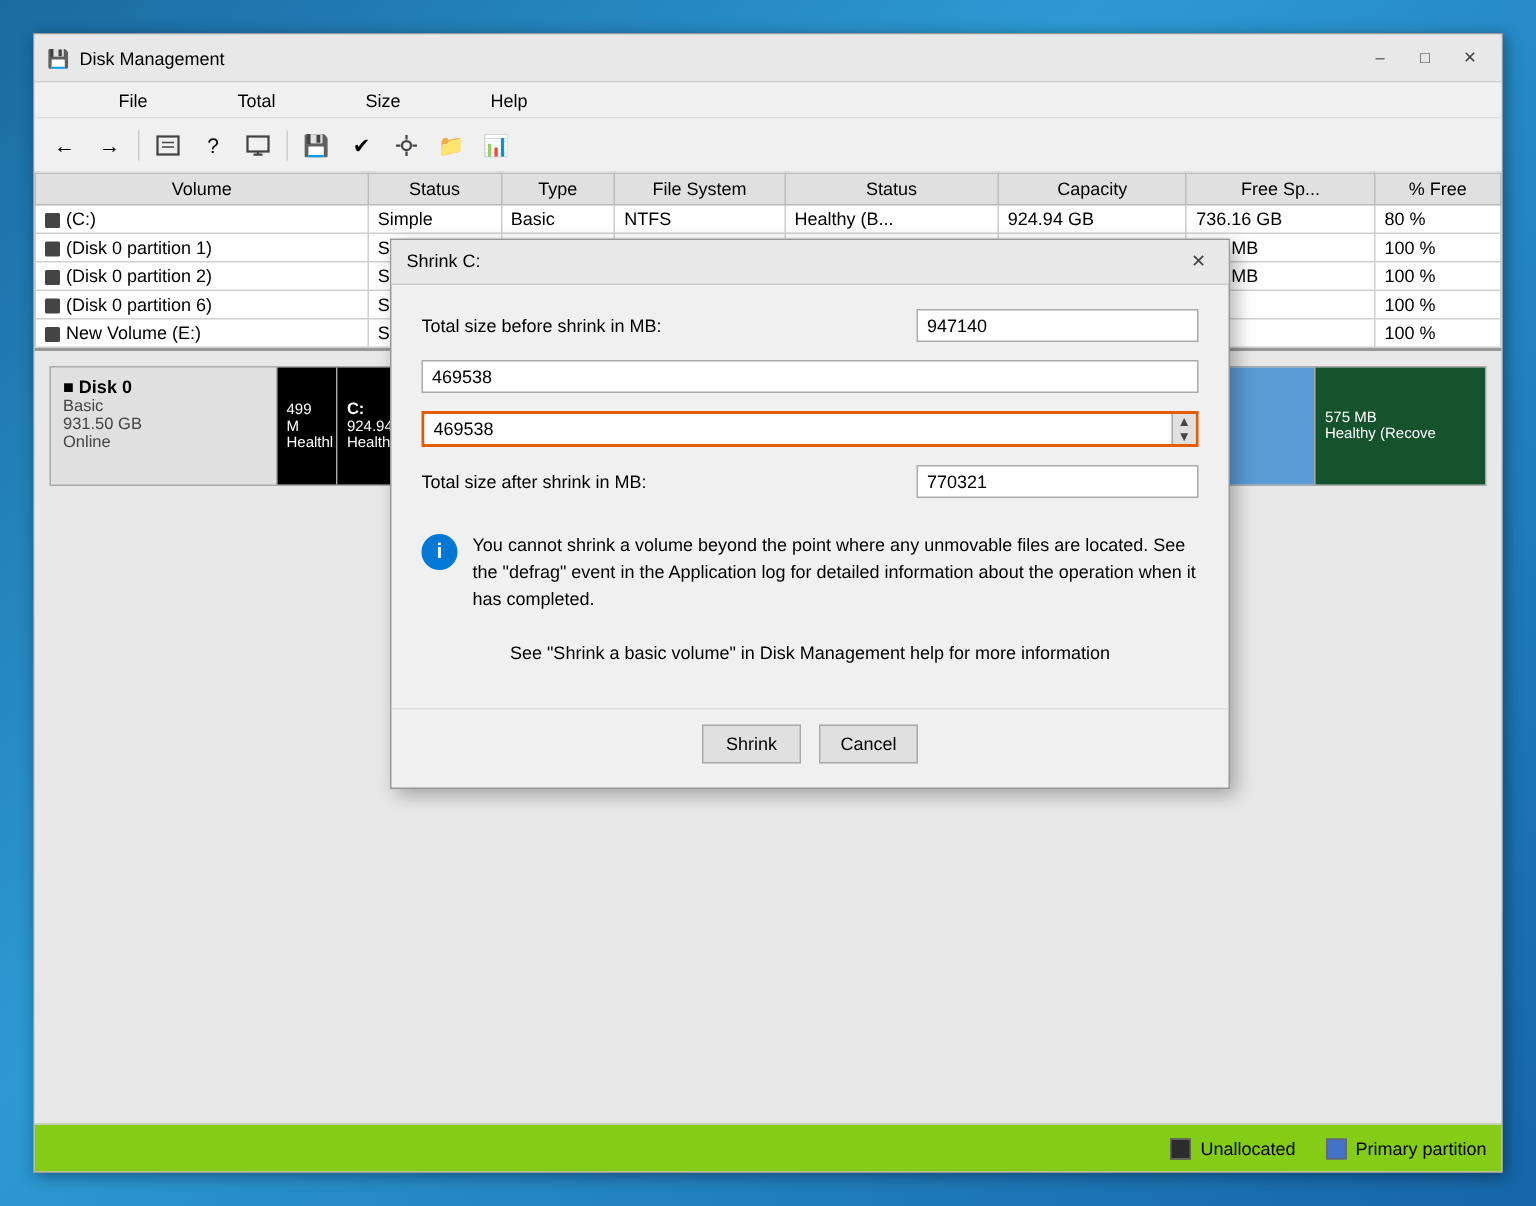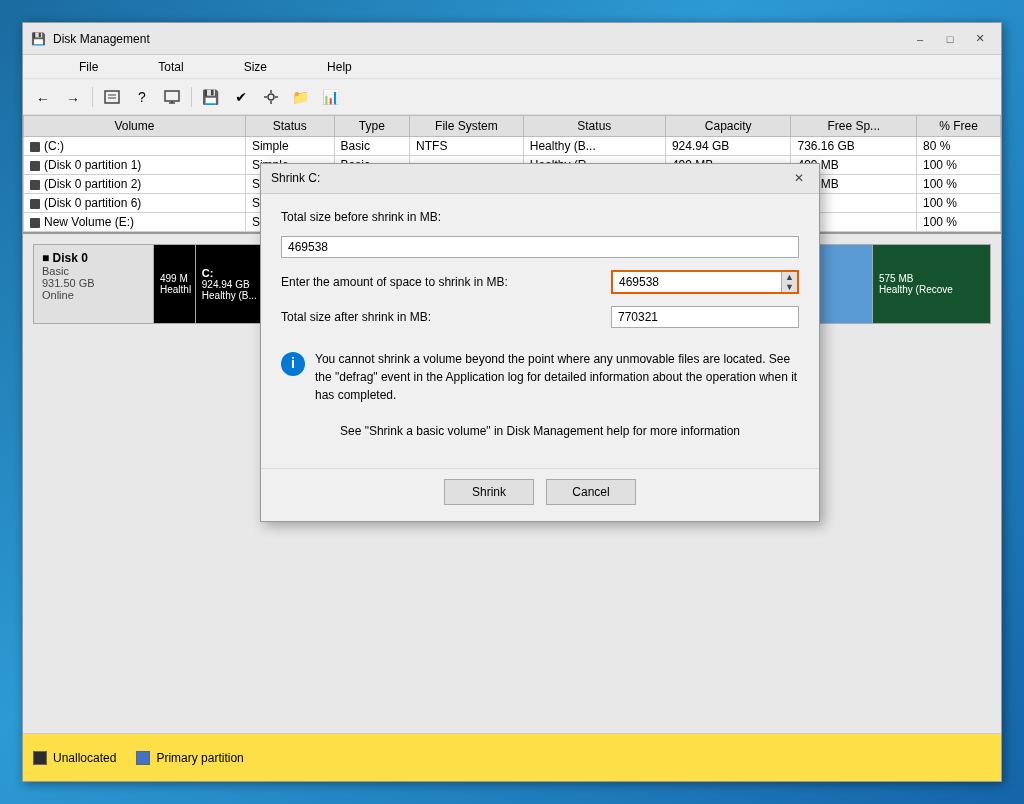--- a/index.html
+++ b/index.html
@@ -148,21 +148,21 @@
       padding: 10px;
       overflow: auto;
     }
     .disk-row {
       display: flex;
       align-items: stretch;
       margin-bottom: 8px;
       height: 80px;
     }
     .disk-label {
-      width: 121px;
+      width: 152px;
       background: #e0e0e0;
       border: 1px solid #aaa;
       padding: 6px 8px;
       flex-shrink: 0;
       font-size: 12px;
     }
     .disk-label .disk-name { font-weight: bold; }
     .disk-label .disk-info { font-size: 11px; color: #444; }
     .disk-partitions {
       flex: 1;
@@ -178,28 +178,29 @@
       border-right: 1px solid #aaa;
       font-size: 11px;
       overflow: hidden;
     }
     .partition:last-child { border-right: none; }
     .partition-blue { background: #000000; color: #fff; }
     .partition-gray { background: #c8c8c8; color: #000; }
     .partition-dark { background: #14532d; color: #fff; }
     .partition-teal { background: #5b9bd5; color: #fff; }
     .legend-area {
-      height: 48px;
+      height: 32px;
       display: flex;
       align-items: center;
       padding: 0 10px;
       gap: 20px;
-      background: #fde047;
+      background: #84cc16;
       border-top: 1px solid #ccc;
       flex-shrink: 0;
+      justify-content: flex-end;
     }
     .legend-item {
       display: flex;
       align-items: center;
       gap: 6px;
       font-size: 12px;
     }
     .legend-box {
       width: 14px;
       height: 14px;
@@ -330,21 +331,21 @@
       color: #000;
     }
     .dialog-footer {
       display: flex;
       justify-content: center;
       gap: 12px;
       padding: 10px 20px 16px;
       border-top: 1px solid #ddd;
     }
     .dialog-btn {
-      width: 90px;
+      width: 66px;
       height: 26px;
       background: #e0e0e0;
       border: 1px solid #aaa;
       cursor: pointer;
       font-size: 12px;
       display: flex;
       align-items: center;
       justify-content: center;
     }
     .window-wrapper {
@@ -534,28 +535,28 @@
 
       <div class="dialog-title">
         <span>Shrink C:</span>
         <button class="dialog-close">✕</button>
       </div>
 
       <div class="dialog-body">
 
         <div class="field-row">
           <span class="field-label">Total size before shrink in MB:</span>
+          <div class="field-value">947140</div>
         </div>
 
         <div class="field-row">
           <div class="field-value">469538</div>
         </div>
 
         <div class="field-row">
-          <span class="field-label">Enter the amount of space to shrink in MB:</span>
           <div class="spinner-input">
             <input type="text" value="469538" style="">
             <div class="spinner-btns">
               <button class="spinner-btn">▲</button>
               <button class="spinner-btn">▼</button>
             </div>
           </div>
         </div>
 
         <div class="field-row">

